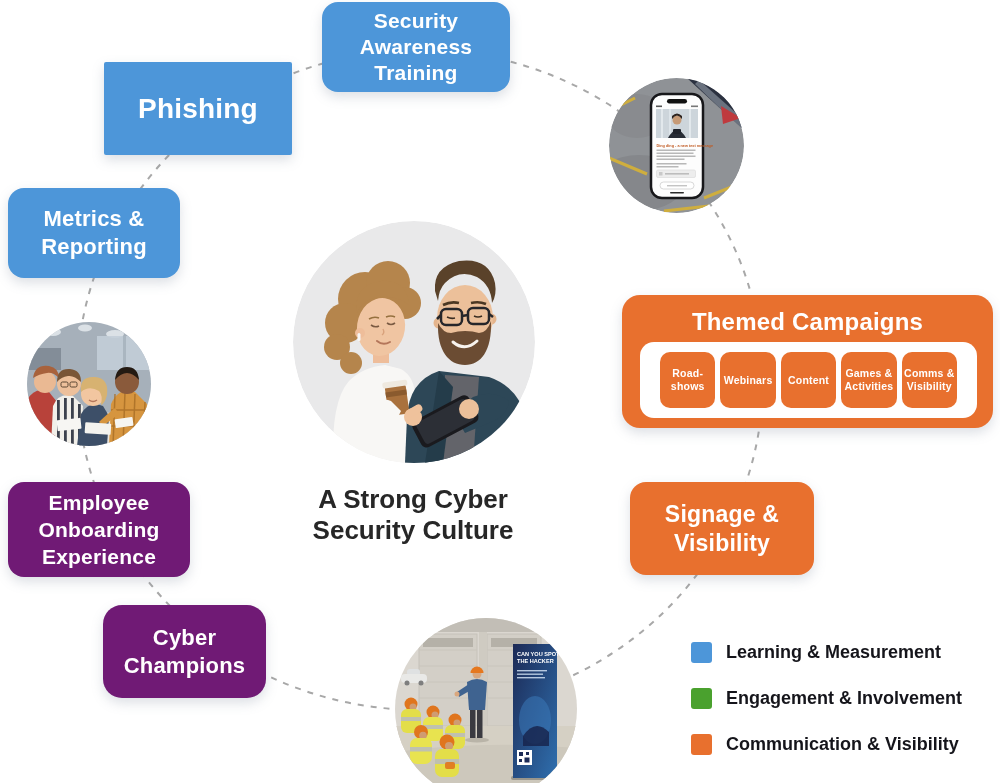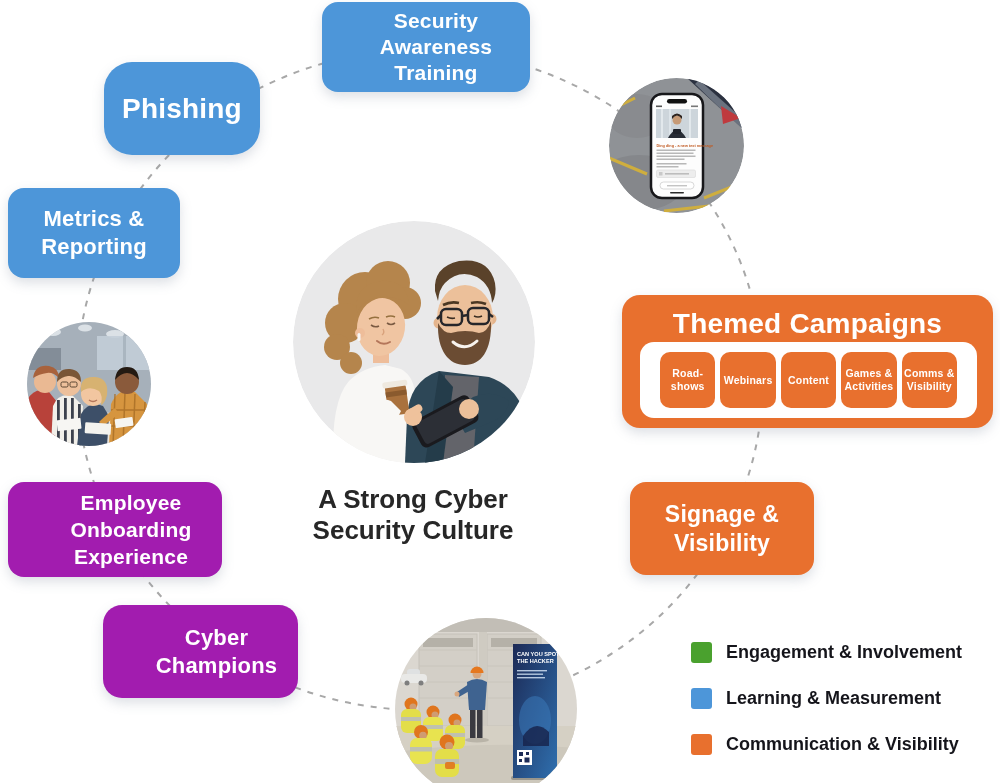--- a/index.html
+++ b/index.html
@@ -4,30 +4,30 @@
 <style>
   html,body{margin:0;padding:0;background:#fff;}
   .canvas{position:relative;width:1000px;height:783px;background:#ffffff;overflow:hidden;
           font-family:"Liberation Sans",sans-serif;}
   .ring{position:absolute;left:0;top:0;}
   .box{position:absolute;display:flex;flex-direction:column;justify-content:center;align-items:center;
        text-align:center;color:#fff;border-radius:16px;font-weight:700;letter-spacing:.2px;
        box-shadow:0 5px 12px rgba(120,130,150,.25);}
   .box span{display:block;white-space:nowrap;}
   .blue{background:#4d96d9;}
-  .green{background:#a21caf;padding-left:32px;}
+  .green{background:#701a75;}
   .orange{background:#e8702e;}
-  .b-sat{left:322px;top:2px;width:188px;height:90px;font-size:21px;line-height:26px;padding-left:20px;}
-  .b-phish{left:104px;top:62px;width:156px;height:93px;font-size:28px;border-radius:28px;}
+  .b-sat{left:322px;top:2px;width:188px;height:90px;font-size:21px;line-height:26px;}
+  .b-phish{left:104px;top:62px;width:188px;height:93px;font-size:28px;border-radius:2px;}
   .b-metrics{left:8px;top:188px;width:172px;height:90px;font-size:22px;line-height:28px;align-items:center;}
   .b-onboard{left:8px;top:482px;width:182px;height:95px;font-size:21px;line-height:27px;}
   .b-champ{left:103px;top:605px;width:163px;height:93px;font-size:22px;line-height:28px;border-radius:19px;}
   .b-signage{left:630px;top:482px;width:184px;height:93px;font-size:23px;line-height:29px;}
   .b-themed{left:622px;top:295px;width:371px;height:133px;border-radius:18px;display:block;}
-  .themed-title{margin-top:13px;text-align:center;font-size:28px;font-weight:700;color:#fff;}
+  .themed-title{margin-top:13px;text-align:center;font-size:24px;font-weight:700;color:#fff;}
   .chip-strip{position:absolute;left:18px;top:47px;width:337px;height:76px;background:#fff;border-radius:14px;
               display:flex;align-items:center;gap:5px;padding:0 20px;box-sizing:border-box;}
   .chip{flex:1;height:56px;background:#e8702e;border-radius:10px;display:flex;flex-direction:column;
         justify-content:center;text-align:center;font-size:10.5px;font-weight:700;line-height:13px;color:#fff;}
   .photo{position:absolute;border-radius:50%;overflow:hidden;}
   .photo svg{display:block;}
   .p-phone{left:609px;top:78px;width:135px;height:135px;}
   .p-team{left:27px;top:322px;width:124px;height:124px;}
   .p-center{left:293px;top:221px;width:242px;height:242px;}
   .p-warehouse{left:395px;top:618px;width:182px;height:182px;}
@@ -381,26 +381,26 @@
     </svg>
   </div>
 
   <div class="center-title">
     <div>A Strong Cyber</div>
     <div>Security Culture</div>
   </div>
 
   <div class="legend">
     <div class="legend-row">
+      <span class="swatch" style="background: rgb(77, 150, 217);"></span>
+      <span class="legend-label">Learning &amp; Measurement</span>
+    </div>
+    <div class="legend-row">
       <span class="swatch" style="background: rgb(74, 161, 46);"></span>
       <span class="legend-label">Engagement &amp; Involvement</span>
-    </div>
-    <div class="legend-row">
-      <span class="swatch" style="background: rgb(77, 150, 217);"></span>
-      <span class="legend-label">Learning &amp; Measurement</span>
     </div>
     <div class="legend-row">
       <span class="swatch" style="background: rgb(232, 112, 46);"></span>
       <span class="legend-label">Communication &amp; Visibility</span>
     </div>
   </div>
 
 </div>
 
 </body></html>

